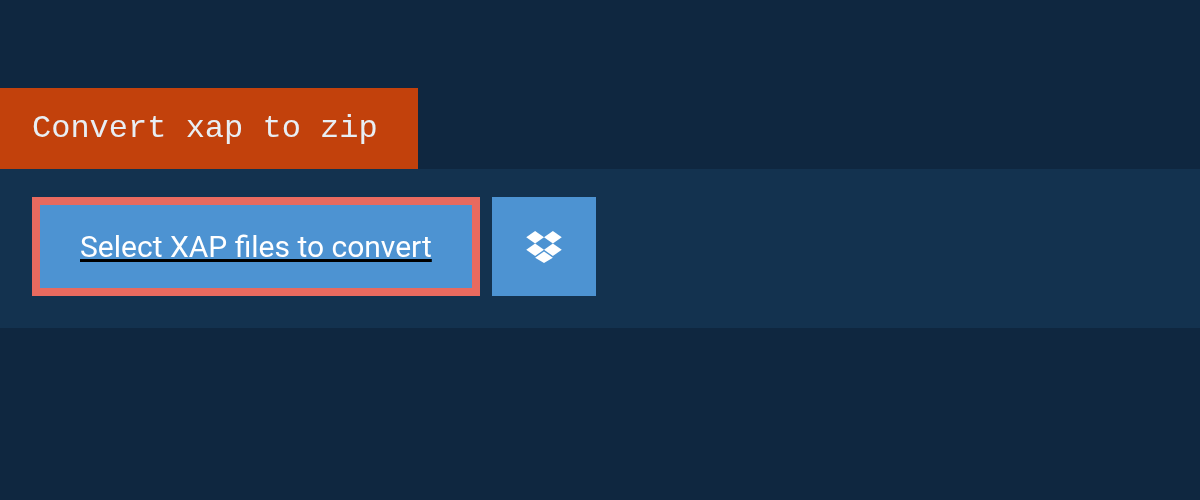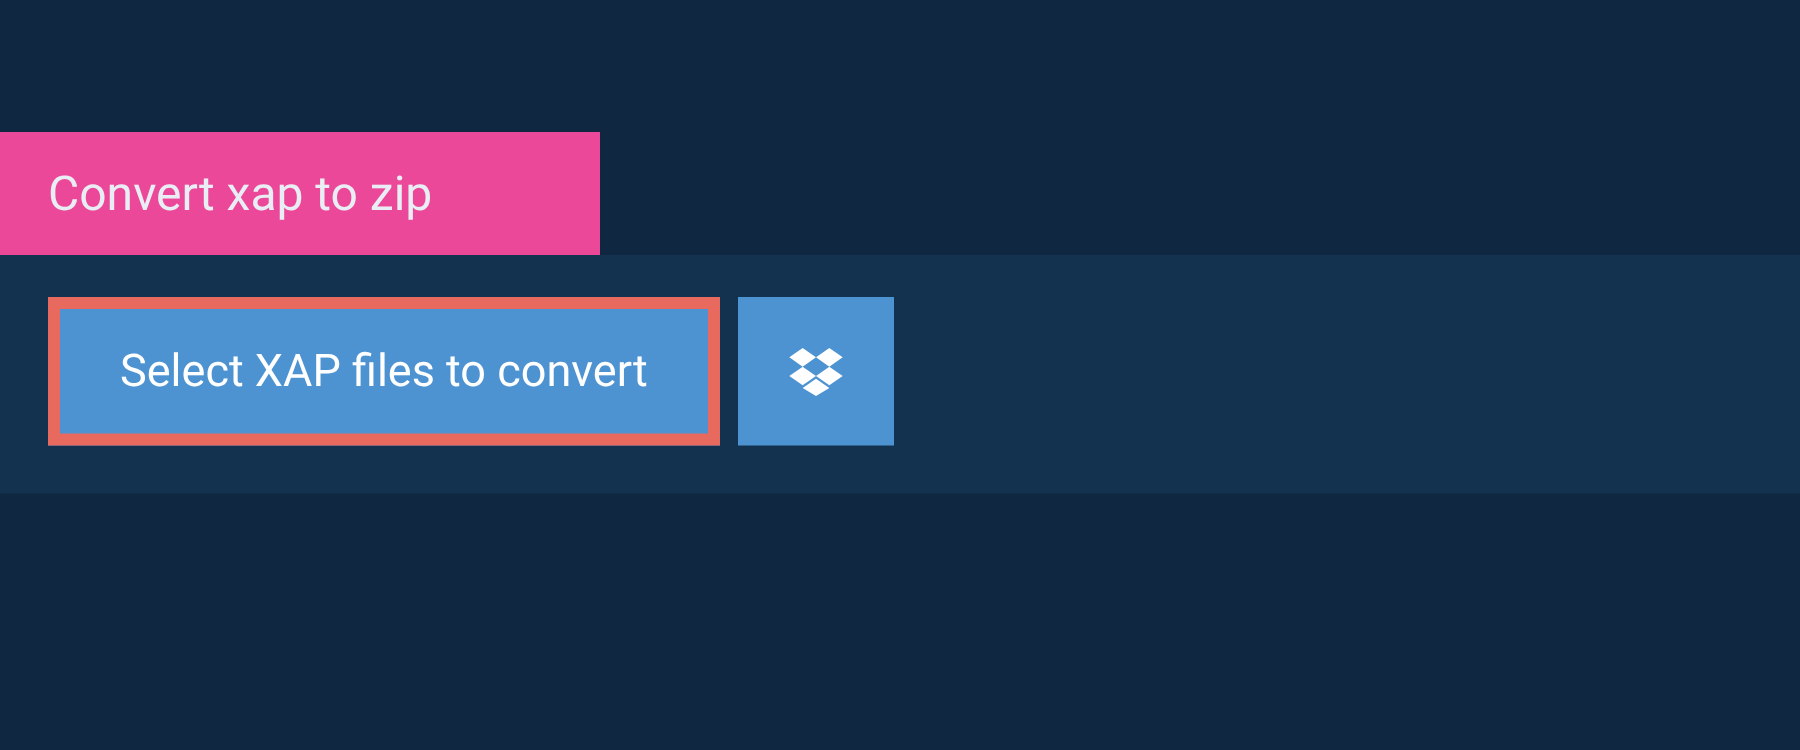--- a/index.html
+++ b/index.html
@@ -7,38 +7,40 @@
       width: 1200px;
       height: 500px;
       background: #0f2740;
       font-family: -apple-system, BlinkMacSystemFont, "Segoe UI", Roboto, sans-serif;
       overflow: hidden;
     }
     .tab-region {
       padding-top: 88px;
     }
     .tab {
-      background: #ec4899;
+      background: #c2410c;
       display: inline-block;
       padding: 22px 40px 22px 32px;
       min-width: 400px;
+      font-family: Liberation Mono, monospace;
     }
     .tab-label {
       color: #e8eef4;
       font-size: 32px;
       font-weight: 400;
     }
     .content-panel {
       background: #13324f;
       padding: 28px 32px 32px 32px;
       width: 100%;
     }
     .button-row {
       display: flex;
       gap: 12px;
+      text-decoration: underline;
     }
     .select-button {
       background: #4d93d2;
       border: 8px solid #e86a5f;
       padding: 24px 40px;
       cursor: pointer;
       display: inline-flex;
       align-items: center;
       justify-content: center;
     }

